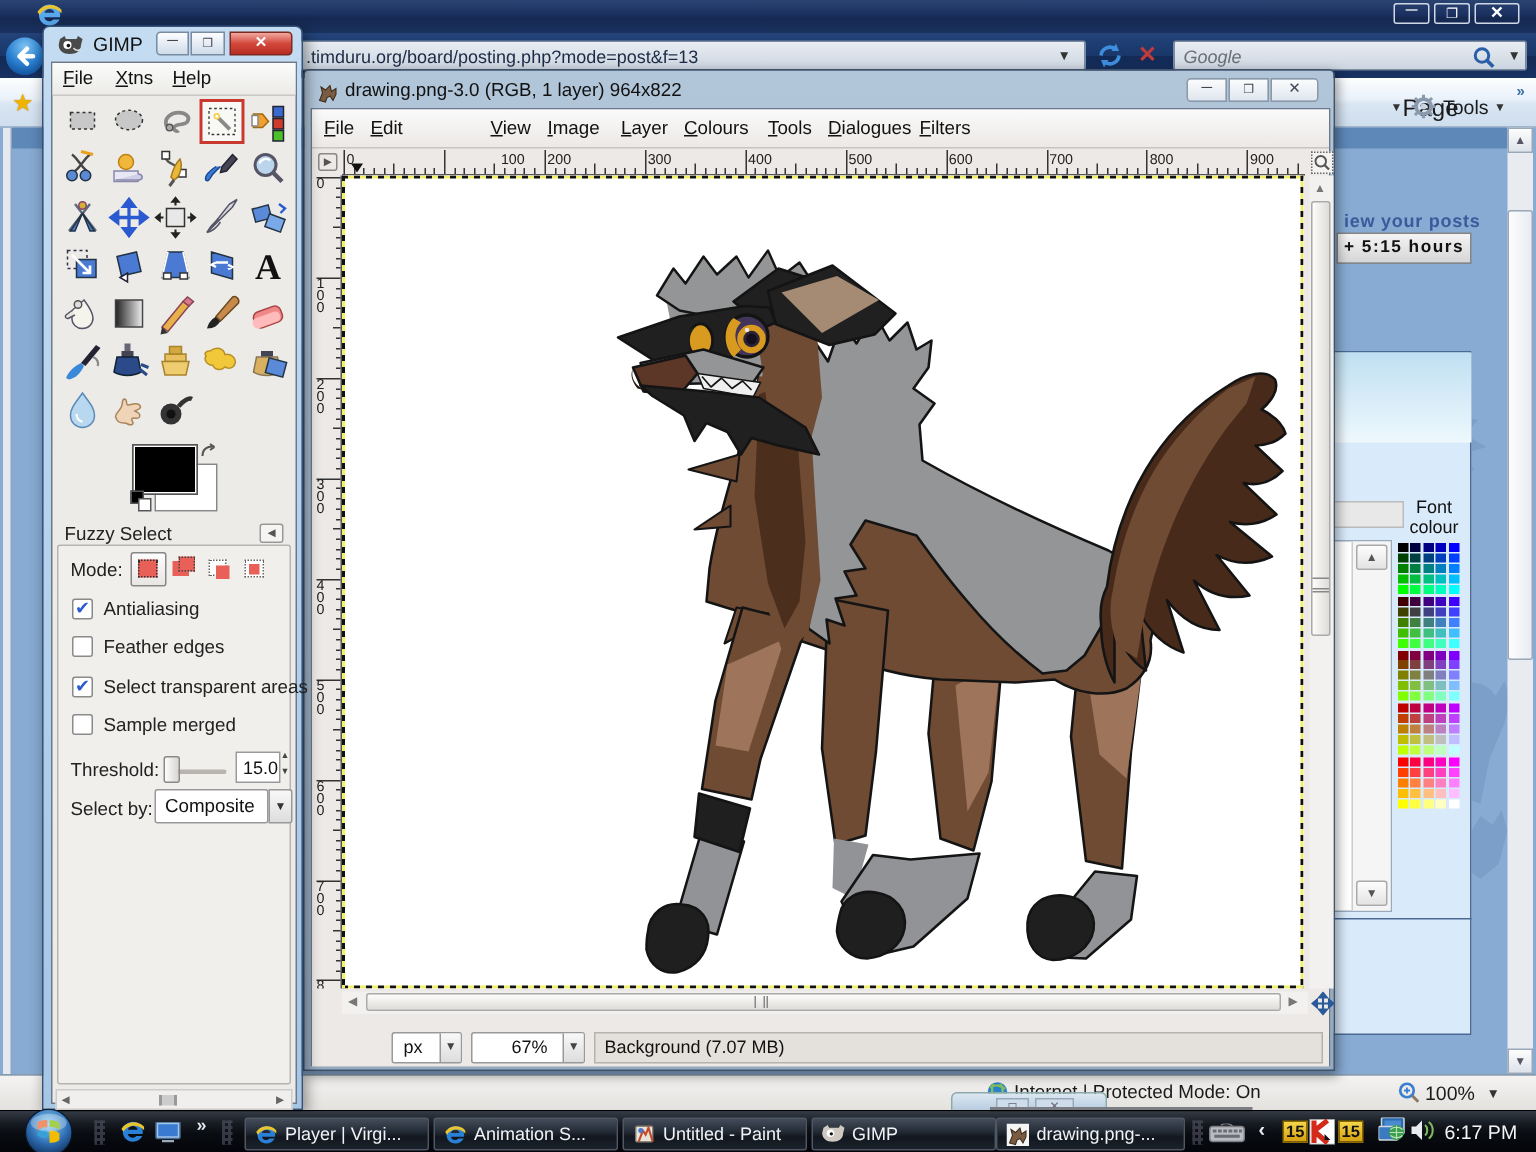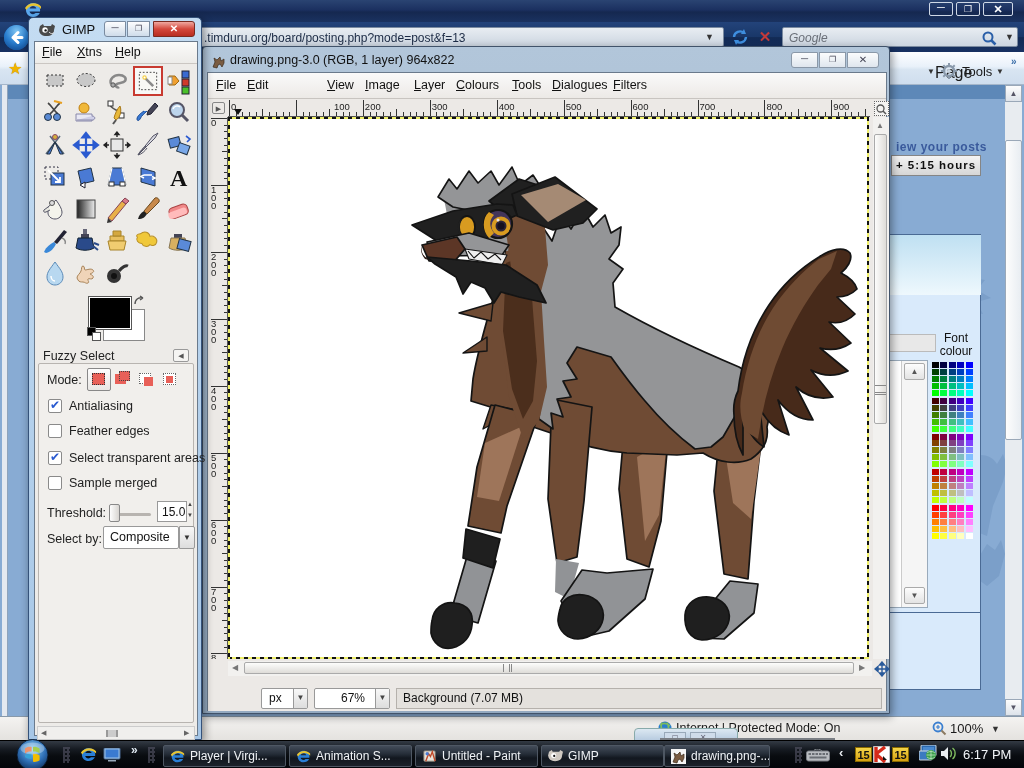--- a/index.html
+++ b/index.html
@@ -900,21 +900,21 @@
       <span>Untitled - Paint</span>
     </div>
   <div class="tbtn abs" style="left:541px;">
       <svg width="16" height="14" viewBox="0 0 17 15">
         <path d="M1,3 l3,-2 1,2 h7 l1,-2 3,2 -1,4 c0,4 -3,6 -7.5,6 c-4.5,0 -7,-2 -7.5,-6 z" fill="#cfc9c2"></path>
         <circle cx="6" cy="7" r="2.7" fill="#fff"></circle>
         <circle cx="6.6" cy="7.4" r="1.2" fill="#111"></circle>
       </svg>
       <span>GIMP</span>
     </div>
-  <div class="tbtn abs" style="left:664px;width:106px;">
+  <div class="tbtn abs" style="left:664px;width:126px;">
       <svg width="15" height="15" viewBox="0 0 15 15">
         <rect width="15" height="15" fill="#f5f5f5"></rect>
         <path d="M2,13 l2,-5 -1,-4 3,2 3,-3 1,4 3,-2 0,4 -2,4 -2,-3 -2,1 -1,3 z" fill="#7a5c42" stroke="#3a2a1a" stroke-width="0.7"></path>
       </svg>
       <span>drawing.png-...</span>
     </div>
 
   <div class="abs grip" style="left:795px;top:6px;"></div>
   <svg class="abs" style="left:806px;top:8px" width="24" height="13" viewBox="0 0 24 13">
       <rect x="0.5" y="2" width="23" height="10" rx="2" fill="#b9bcc0" stroke="#7a7e84"></rect>

